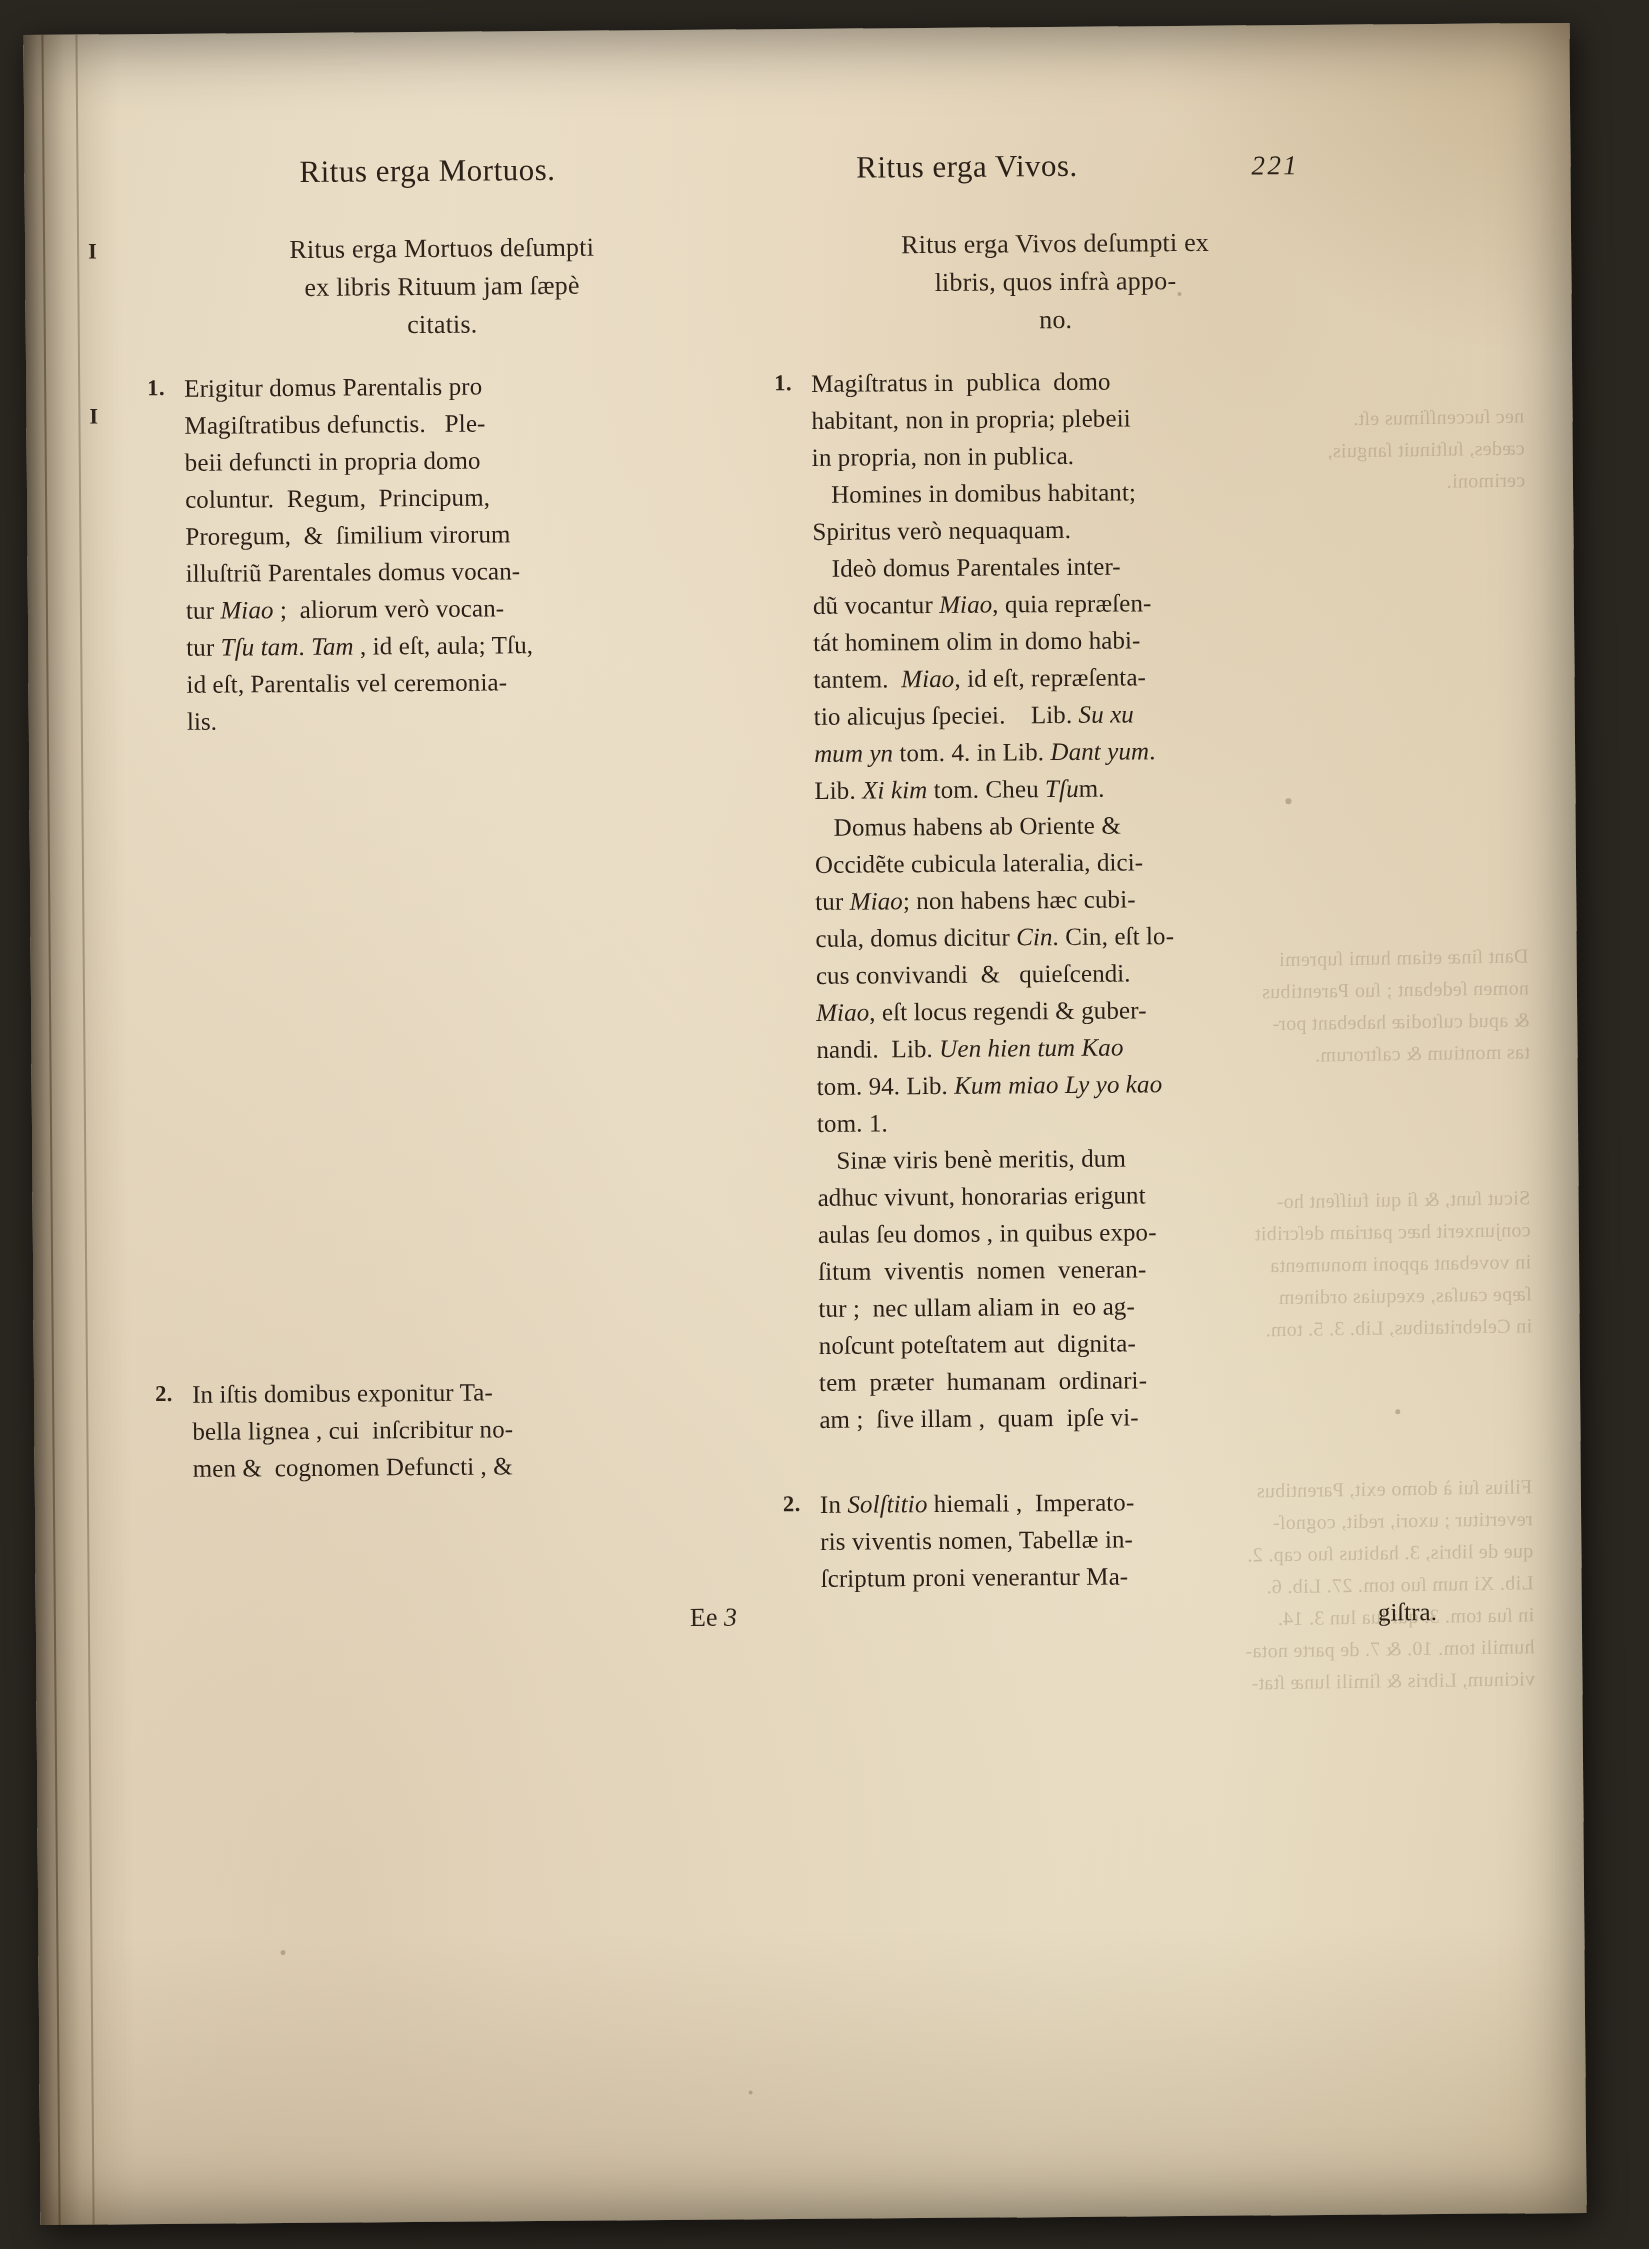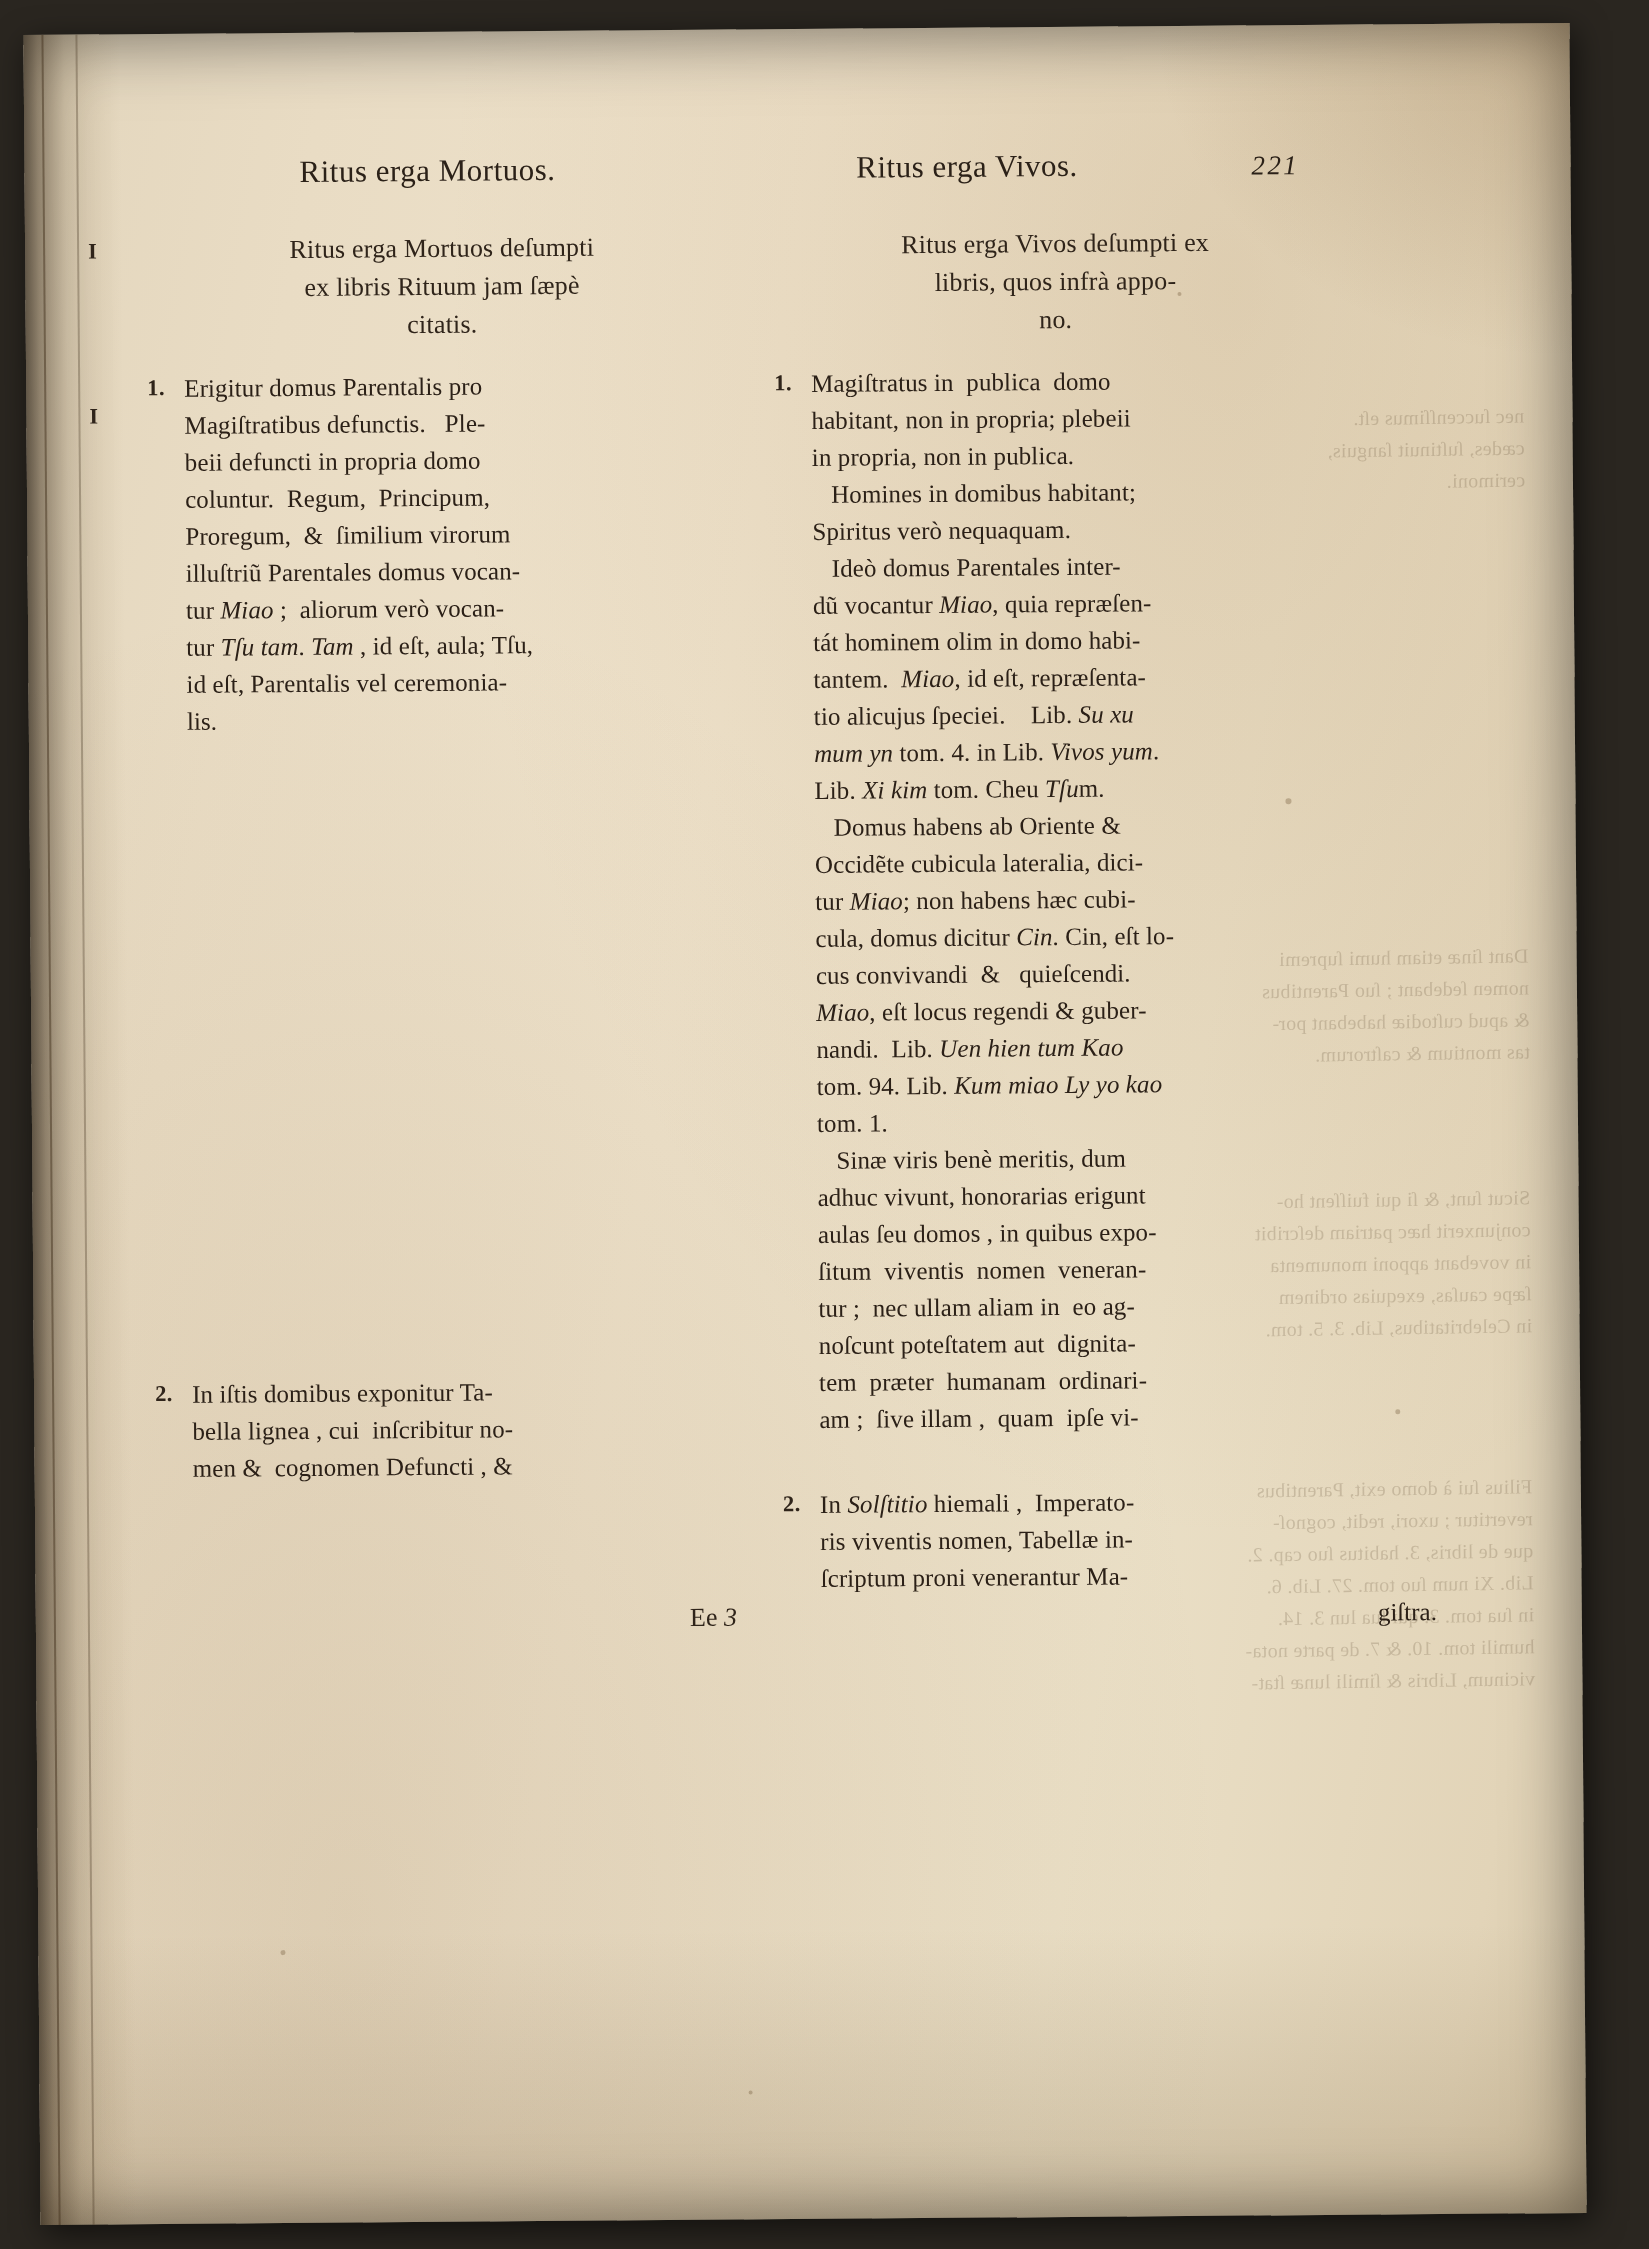--- a/index.html
+++ b/index.html
@@ -294,21 +294,21 @@
               <span class="ln">Magiſtratus in  publica  domo</span>
               <span class="ln">habitant, non in propria; plebeii</span>
               <span class="ln">in propria, non in publica.</span>
               <span class="ln">   Homines in domibus habitant;</span>
               <span class="ln">Spiritus verò nequaquam.</span>
               <span class="ln">   Ideò domus Parentales inter-</span>
               <span class="ln">dũ vocantur <i class="it">Miao</i>, quia repræſen-</span>
               <span class="ln">tát hominem olim in domo habi-</span>
               <span class="ln">tantem.  <i class="it">Miao</i>, id eſt, repræſenta-</span>
               <span class="ln">tio alicujus ſpeciei.    Lib. <i class="it">Su xu</i></span>
-              <span class="ln"><i class="it">mum yn</i> tom. 4. in Lib. <i class="it">Vivos yum</i>.</span>
+              <span class="ln"><i class="it">mum yn</i> tom. 4. in Lib. <i class="it">Dant yum</i>.</span>
               <span class="ln">Lib. <i class="it">Xi kim</i> tom. Cheu <i class="it">Tſu</i>m.</span>
               <span class="ln">   Domus habens ab Oriente &amp;</span>
               <span class="ln">Occidẽte cubicula lateralia, dici-</span>
               <span class="ln">tur <i class="it">Miao</i>; non habens hæc cubi-</span>
               <span class="ln">cula, domus dicitur <i class="it">Cin</i>. Cin, eſt lo-</span>
               <span class="ln">cus convivandi  &amp;   quieſcendi.</span>
               <span class="ln"><i class="it">Miao</i>, eſt locus regendi &amp; guber-</span>
               <span class="ln">nandi.  Lib. <i class="it">Uen hien tum Kao</i></span>
               <span class="ln">tom. 94. Lib. <i class="it">Kum miao Ly yo kao</i></span>
               <span class="ln">tom. 1.</span>

